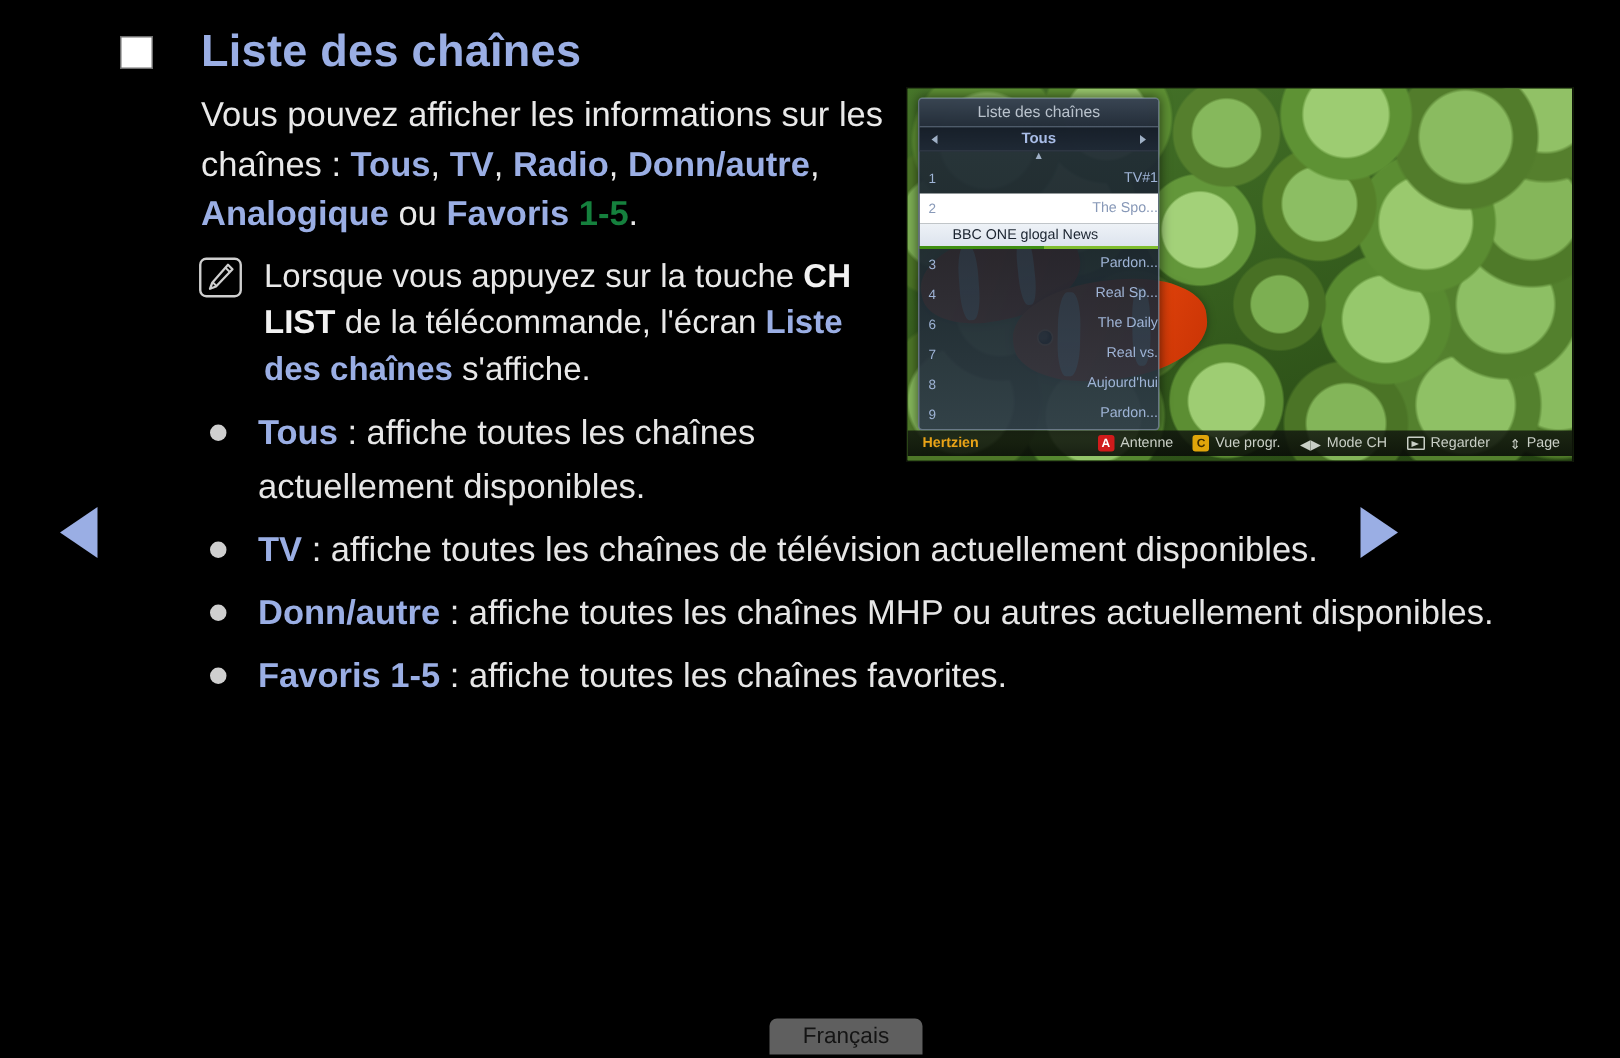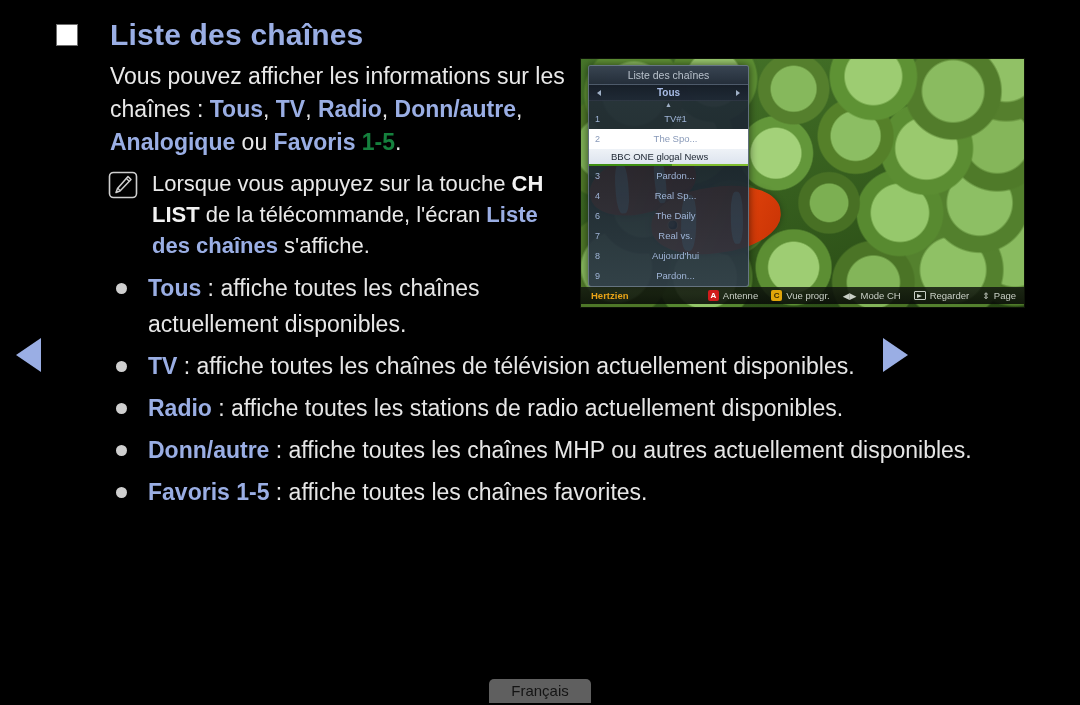--- a/index.html
+++ b/index.html
@@ -6,20 +6,21 @@
   html, body {
     width: 1080px; height: 705px;
     background: #000;
     font-family: "Liberation Sans", sans-serif;
     overflow: hidden;
   }
   #page {
     position: relative;
     width: 924px; height: 705px;
     background: #000;
+    margin-left: 24px;
   }
 
   
   .nav-arrow {
     position: absolute;
     width: 0; height: 0;
     top: 338px;
     cursor: pointer;
   }
   #nav-prev {
@@ -222,21 +223,21 @@
     height: 20px;
     line-height: 20px;
     color: #9fb4d6;
   }
   .chan-num {
     position: absolute; left: 6px;
     font-size: 9px;
   }
   .chan-name {
     display: block;
-    text-align: center;
+    text-align: right;
     padding-left: 14px;
     font-size: 9.5px;
   }
   .chan-row.selected {
     background: #ffffff;
     color: #8899b8;
   }
   #chan-info {
     position: relative;
     height: 17px;
@@ -349,24 +350,20 @@
   </div>
 
   <div id="bullets">
     <div class="bullet-row narrow">
       <span class="bullet-dot"></span>
       <span class="kw">Tous</span><span> : affiche toutes les chaînes actuellement disponibles.</span>
     </div>
     <div class="bullet-row">
       <span class="bullet-dot"></span>
       <span class="kw">TV</span><span> : affiche toutes les chaînes de télévision actuellement disponibles.</span>
-    </div>
-    <div class="bullet-row">
-      <span class="bullet-dot"></span>
-      <span class="kw">Radio</span><span> : affiche toutes les stations de radio actuellement disponibles.</span>
     </div>
     <div class="bullet-row">
       <span class="bullet-dot"></span>
       <span class="kw">Donn/autre</span><span> : affiche toutes les chaînes MHP ou autres actuellement disponibles.</span>
     </div>
     <div class="bullet-row">
       <span class="bullet-dot"></span>
       <span class="kw">Favoris 1-5</span><span> : affiche toutes les chaînes favorites.</span>
     </div>
   </div>

